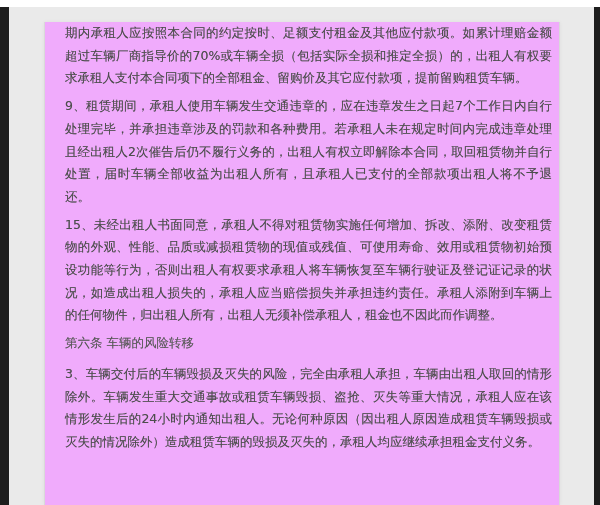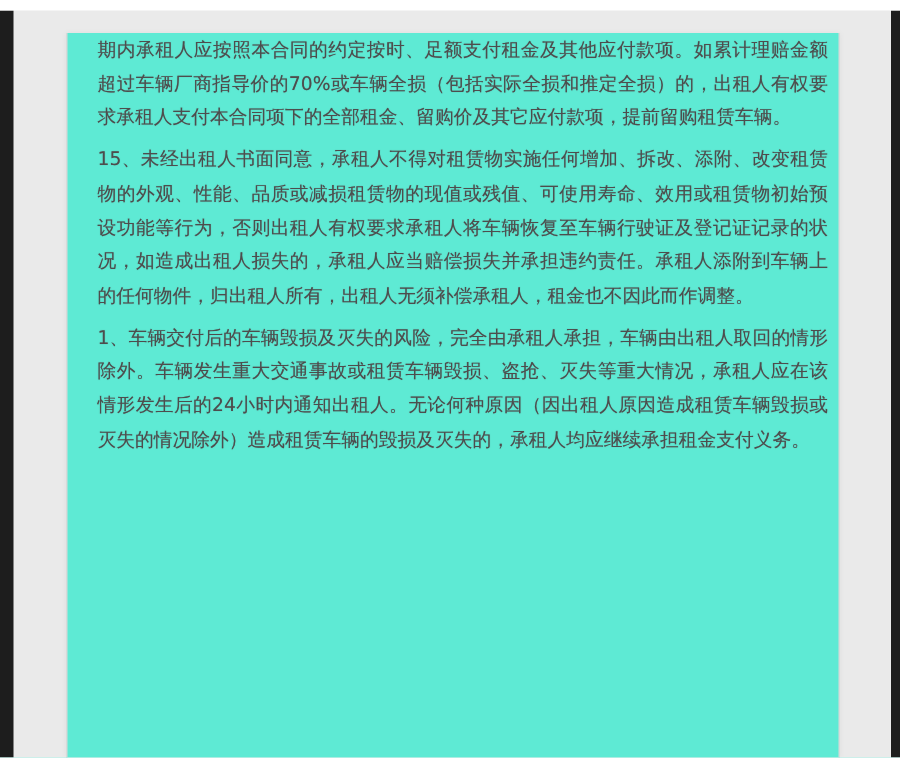--- a/index.html
+++ b/index.html
@@ -34,21 +34,21 @@
   .bar-left  { left: 0;  width: 9px; }
   .bar-right { right: 0; width: 6px; }
   
   .paper {
     position: absolute;
     left: 44px;
     top: 15px;
     width: 516px;
     height: 483px;
     box-sizing: border-box;
-    background: #5eead4;
+    background: #f0abfc;
     border-left: 1px solid #d9d9d9;
     border-right: 1px solid #d9d9d9;
     padding: 0 7px 0 20px;
     box-shadow: 0 0 4px rgba(0,0,0,0.05);
   }
   .paper p {
     margin: 0 0 5px 0;
     font-size: 12.5px;
     line-height: 22.7px;
     color: #4d4d4d;
@@ -70,19 +70,21 @@
 <body>
 
 <div class="photo">
   <div class="bar bar-left"></div>
   <div class="bar bar-right"></div>
 
   <div class="paper">
     <p>期内承租人应按照本合同的约定按时、足额支付租金及其他应付款项。如累计理赔金额超过车辆厂商指导价的70%或车辆全损（包括实际全损和推定全损）的，出租人有权要求承租人支付本合同项下的全部租金、留购价及其它应付款项，提前留购租赁车辆。</p>
 
 
+    <p>9、租赁期间，承租人使用车辆发生交通违章的，应在违章发生之日起7个工作日内自行处理完毕，并承担违章涉及的罚款和各种费用。若承租人未在规定时间内完成违章处理且经出租人2次催告后仍不履行义务的，出租人有权立即解除本合同，取回租赁物并自行处置，届时车辆全部收益为出租人所有，且承租人已支付的全部款项出租人将不予退还。</p>
 
     <p>15、未经出租人书面同意，承租人不得对租赁物实施任何增加、拆改、添附、改变租赁物的外观、性能、品质或减损租赁物的现值或残值、可使用寿命、效用或租赁物初始预设功能等行为，否则出租人有权要求承租人将车辆恢复至车辆行驶证及登记证记录的状况，如造成出租人损失的，承租人应当赔偿损失并承担违约责任。承租人添附到车辆上的任何物件，归出租人所有，出租人无须补偿承租人，租金也不因此而作调整。</p>
 
+    <h3>第六条 车辆的风险转移</h3>
 
-    <p>1、车辆交付后的车辆毁损及灭失的风险，完全由承租人承担，车辆由出租人取回的情形除外。车辆发生重大交通事故或租赁车辆毁损、盗抢、灭失等重大情况，承租人应在该情形发生后的24小时内通知出租人。无论何种原因（因出租人原因造成租赁车辆毁损或灭失的情况除外）造成租赁车辆的毁损及灭失的，承租人均应继续承担租金支付义务。</p>
+    <p>3、车辆交付后的车辆毁损及灭失的风险，完全由承租人承担，车辆由出租人取回的情形除外。车辆发生重大交通事故或租赁车辆毁损、盗抢、灭失等重大情况，承租人应在该情形发生后的24小时内通知出租人。无论何种原因（因出租人原因造成租赁车辆毁损或灭失的情况除外）造成租赁车辆的毁损及灭失的，承租人均应继续承担租金支付义务。</p>
   </div>
 </div>
 
 </body></html>

